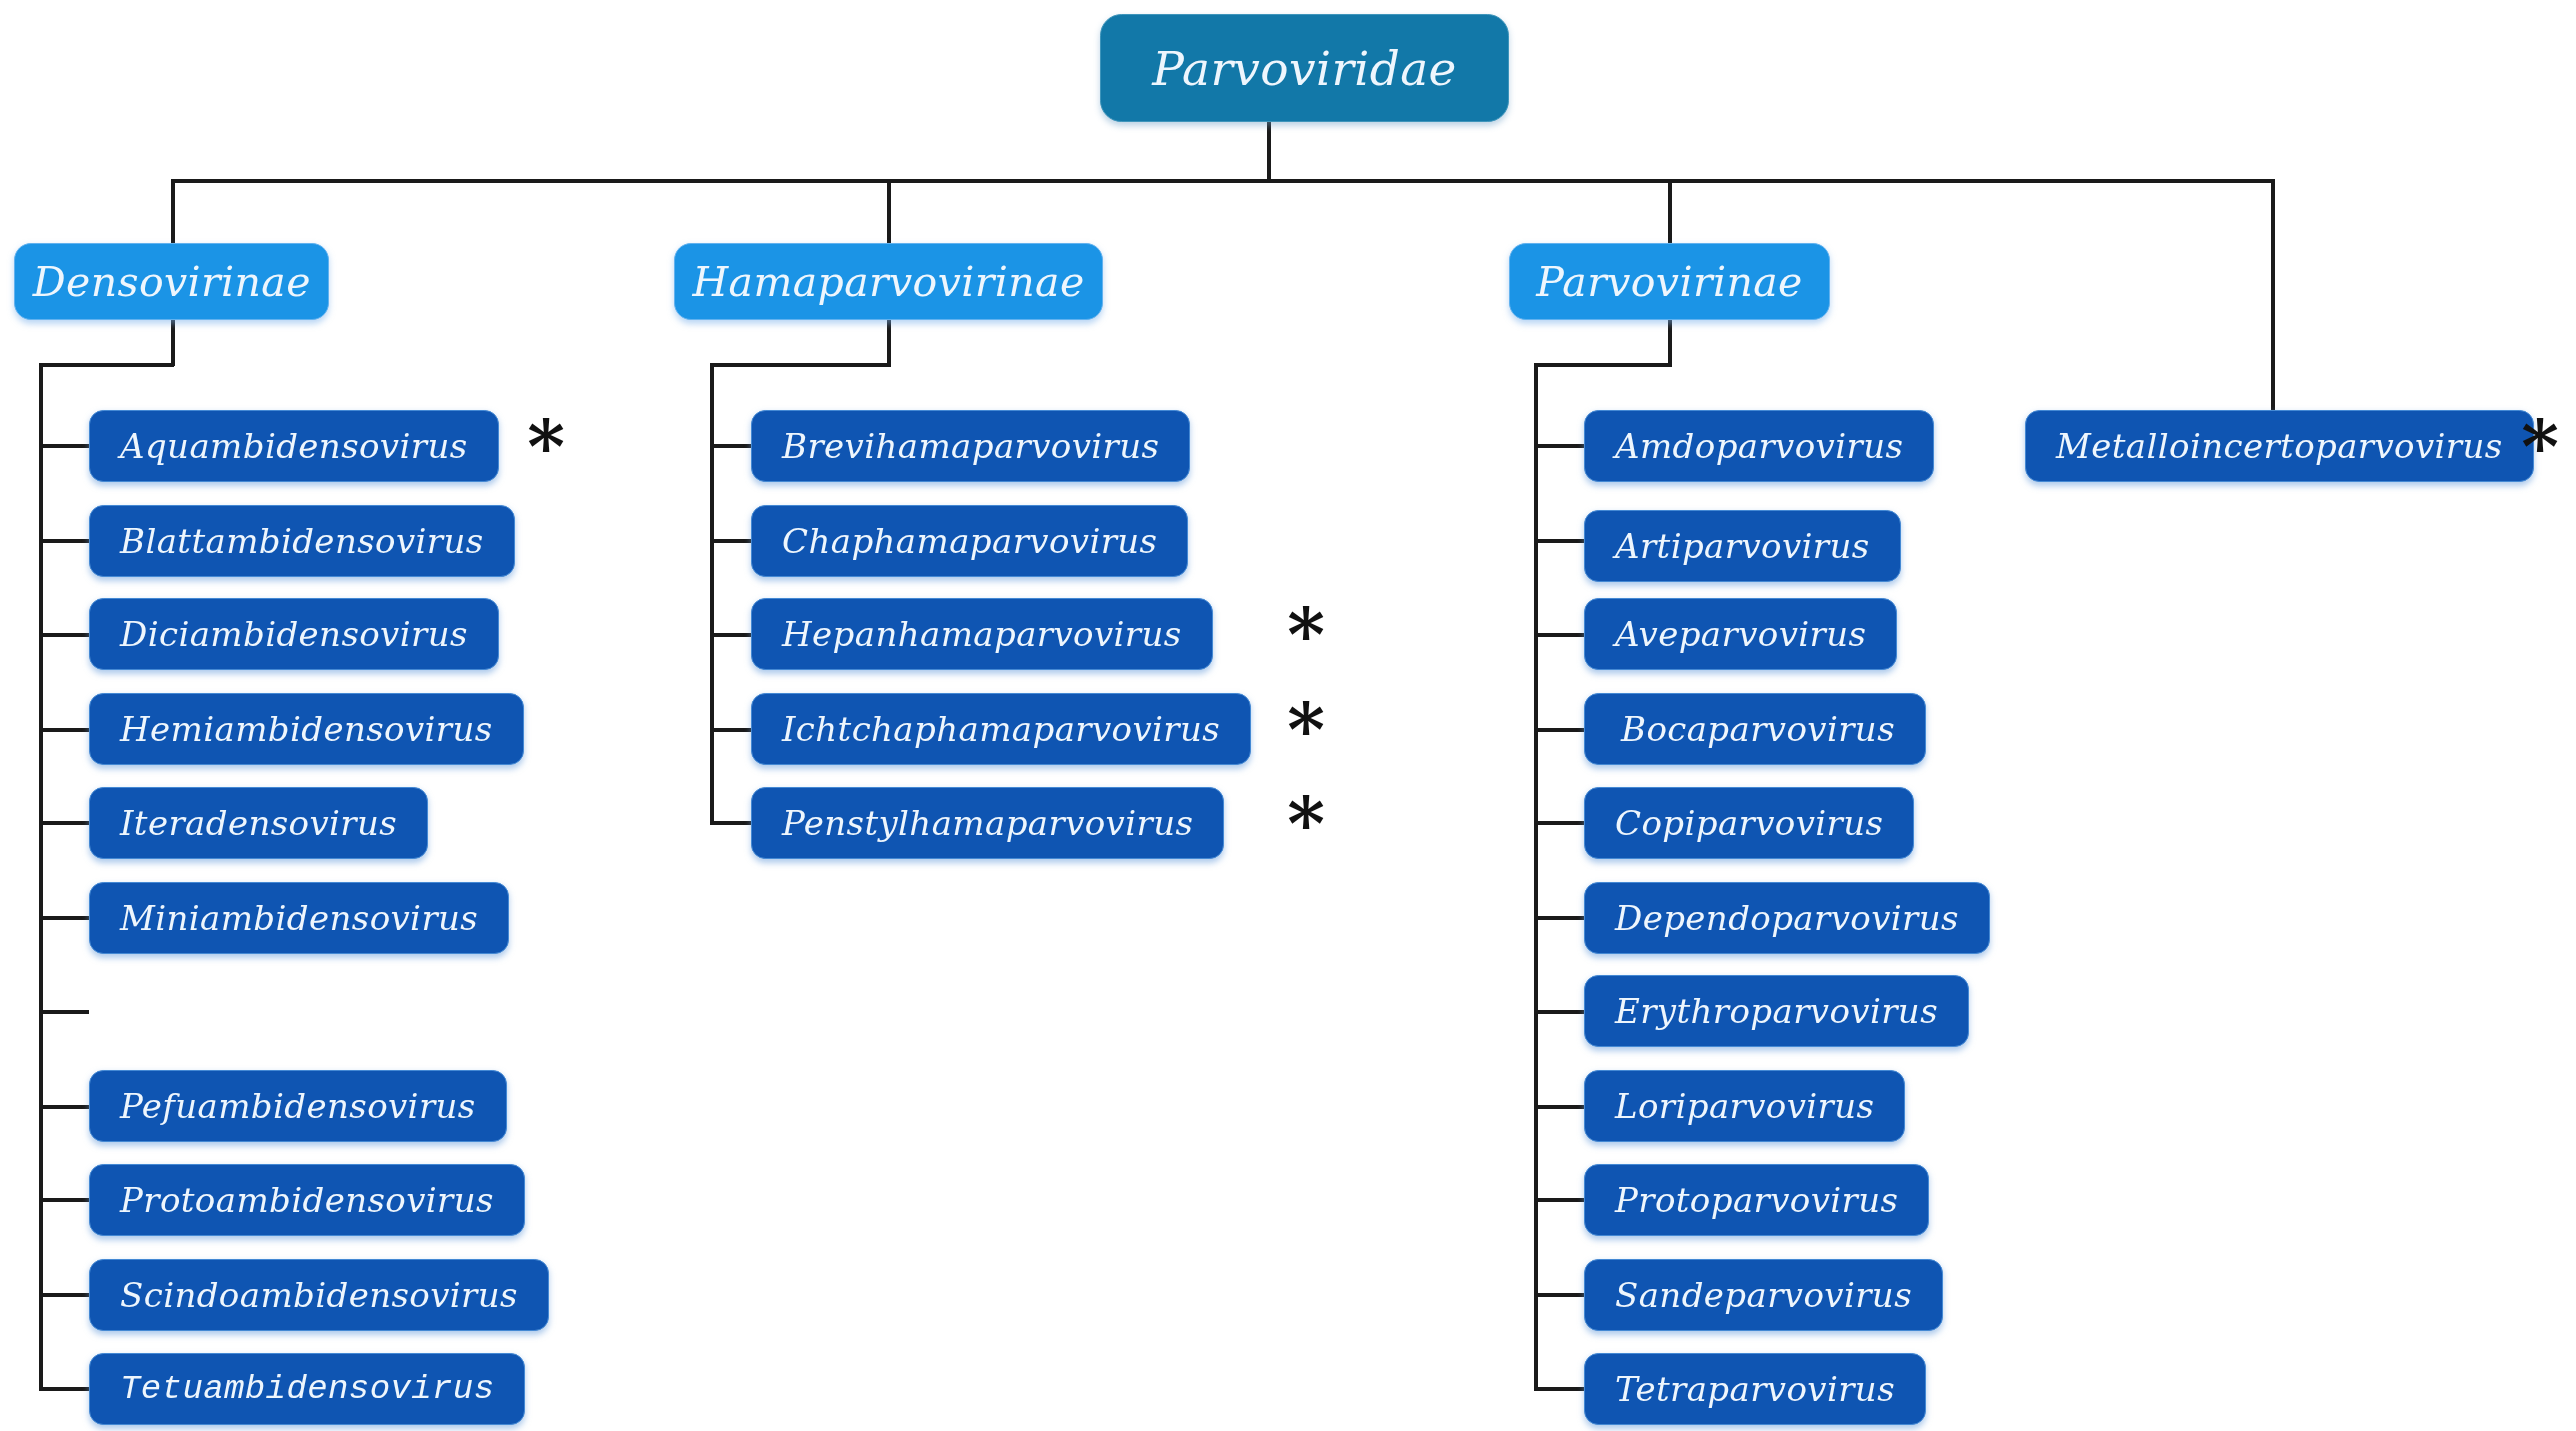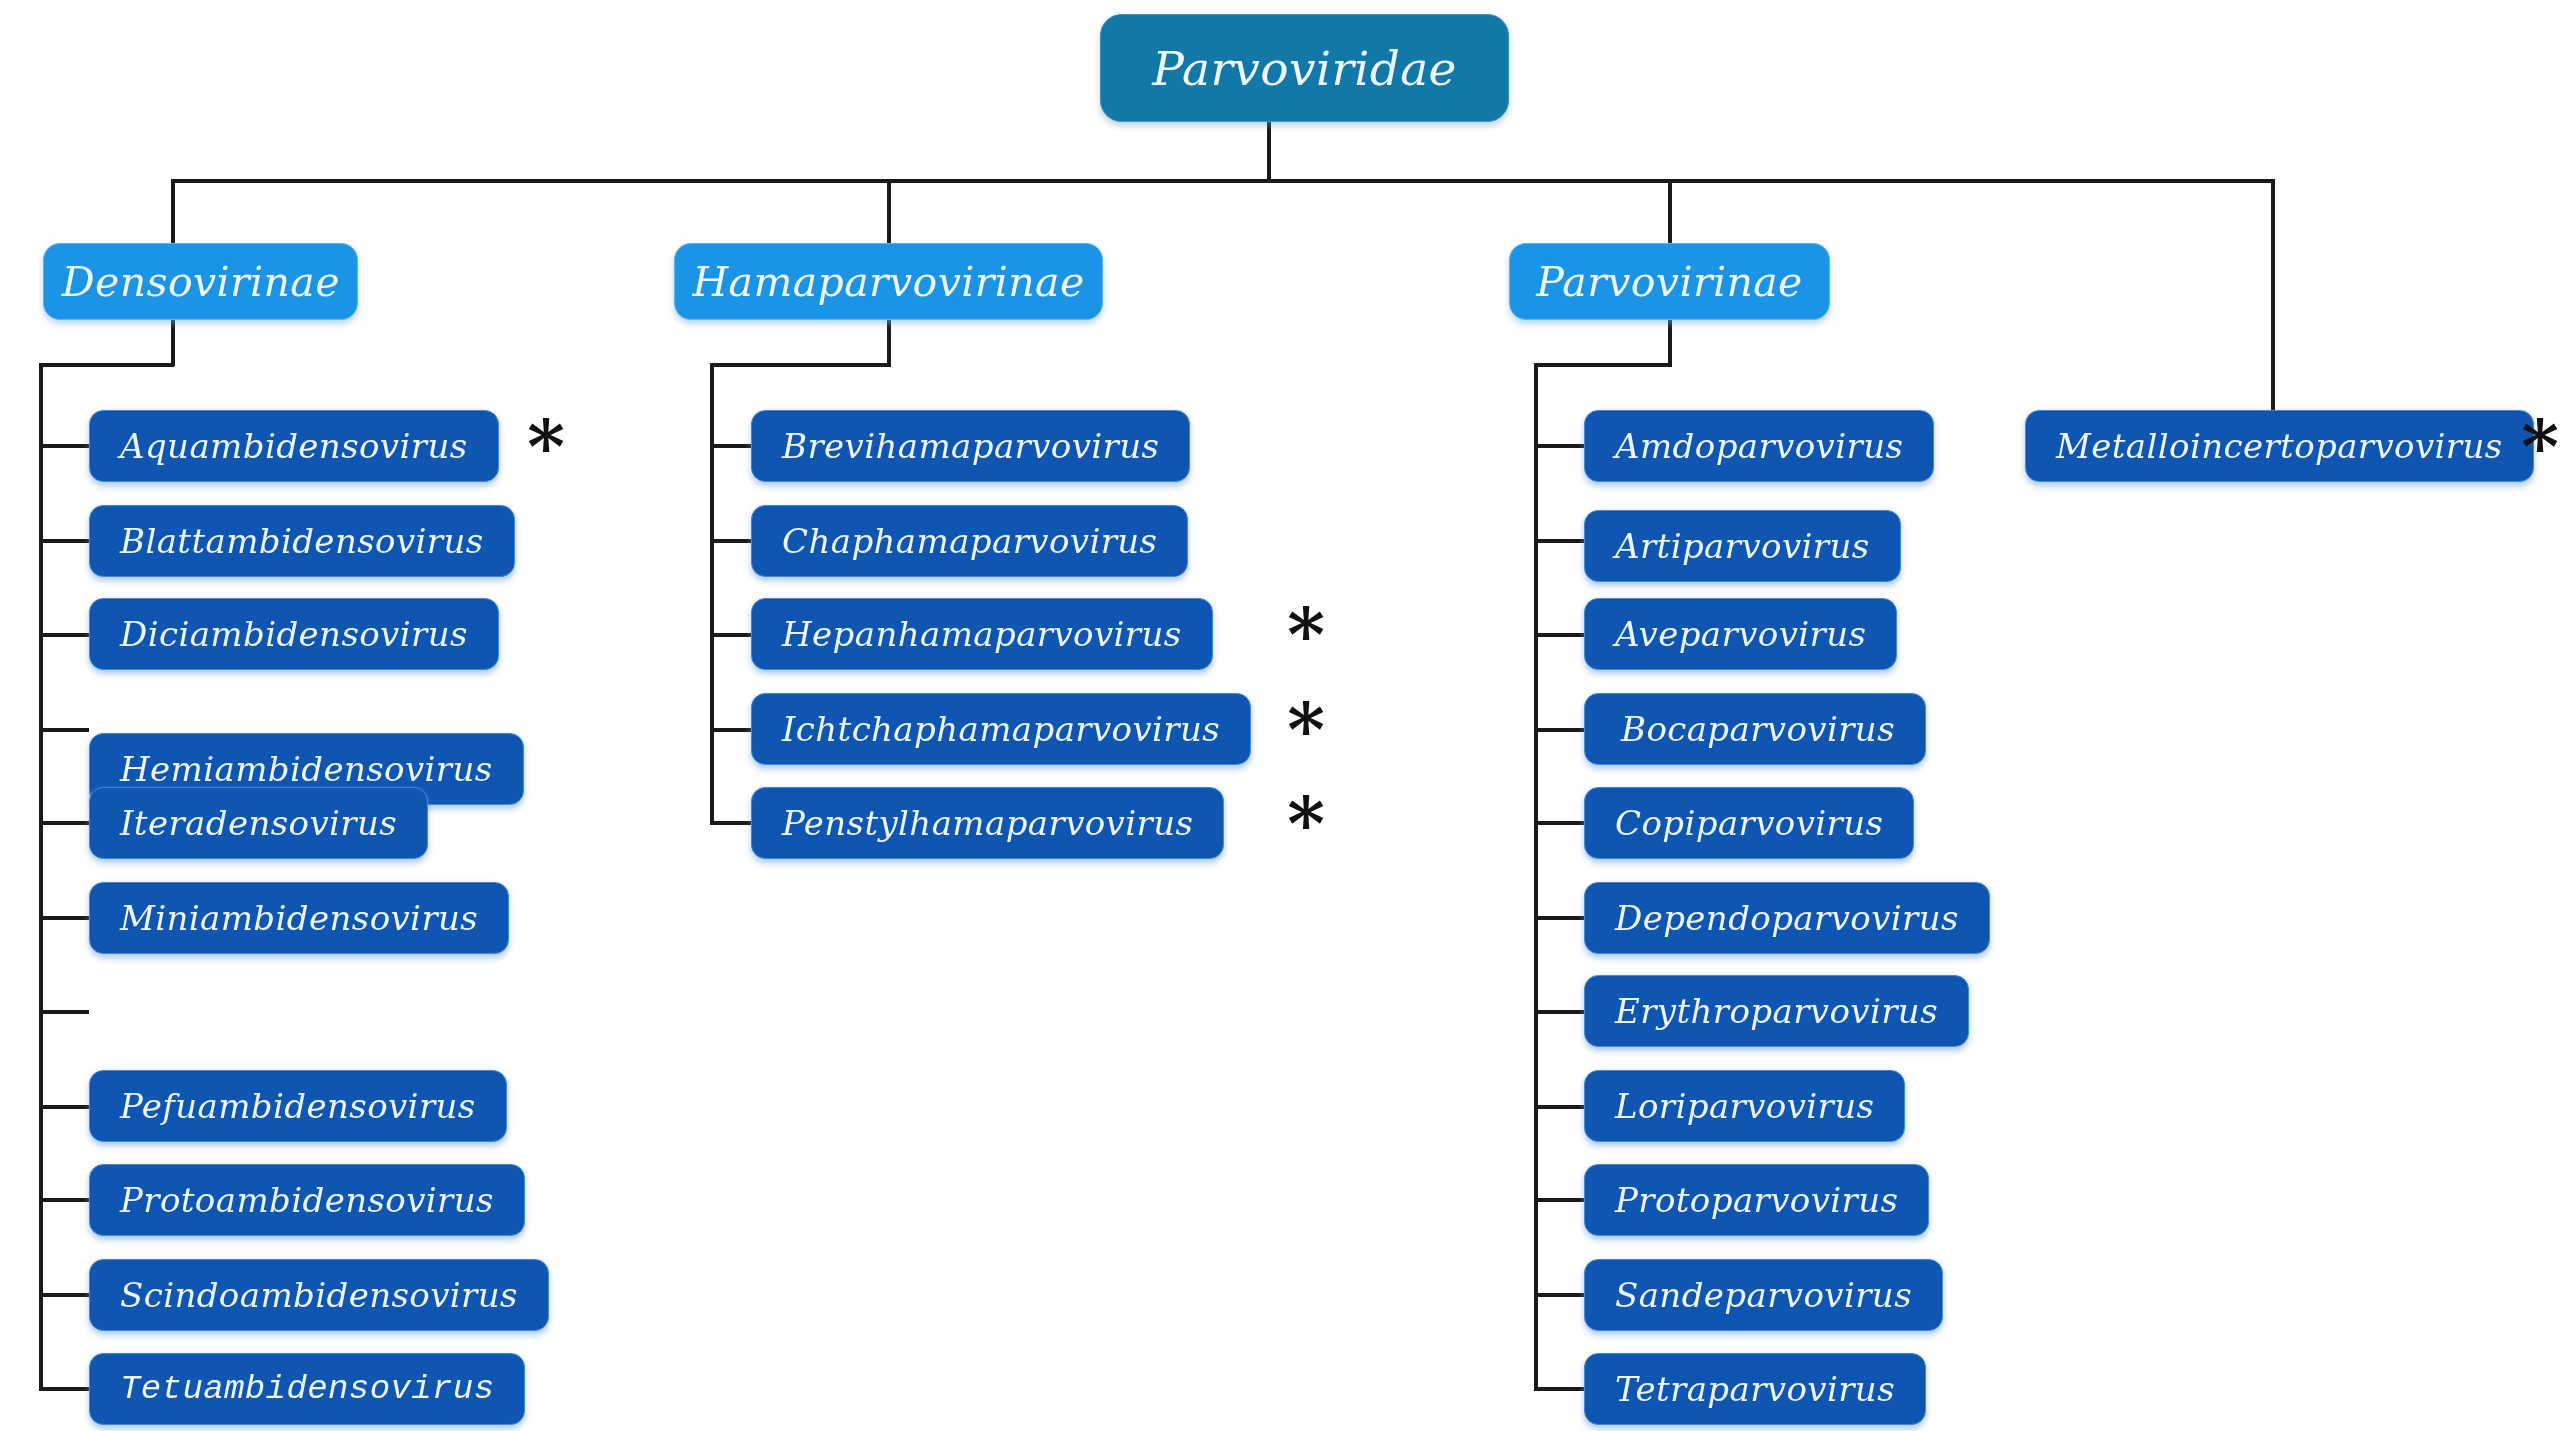--- a/index.html
+++ b/index.html
@@ -90,28 +90,28 @@
   <div class="line" style="left:1534px;top:821px;width:52px;height:3.6px;"></div>
   <div class="line" style="left:1534px;top:916px;width:52px;height:3.6px;"></div>
   <div class="line" style="left:1534px;top:1010px;width:52px;height:3.6px;"></div>
   <div class="line" style="left:1534px;top:1105px;width:52px;height:3.6px;"></div>
   <div class="line" style="left:1534px;top:1198px;width:52px;height:3.6px;"></div>
   <div class="line" style="left:1534px;top:1293px;width:52px;height:3.6px;"></div>
   <div class="line" style="left:1534px;top:1387px;width:52px;height:3.6px;"></div>
 
   <div class="box family" style="left:1064px;top:14.3px;width:409px;">Parvoviridae</div>
 
-  <div class="box subfam" style="left:14.3px;top:243px;width:315px;margin-left:29px;">Densovirinae</div>
+  <div class="box subfam" style="left:14.3px;top:243px;width:315px;">Densovirinae</div>
   <div class="box subfam" style="left:674px;top:243px;width:429px;">Hamaparvovirinae</div>
   <div class="box subfam" style="left:1509px;top:243px;width:321px;">Parvovirinae</div>
 
   <div class="box genus" style="left:89px;top:410px;">Aquambidensovirus</div>
   <div class="box genus" style="left:89px;top:505px;">Blattambidensovirus</div>
   <div class="box genus" style="left:89px;top:598px;">Diciambidensovirus</div>
-  <div class="box genus" style="left:89px;top:693px;margin-top:40px;">Hemiambidensovirus</div>
+  <div class="box genus" style="left:89px;top:693px;">Hemiambidensovirus</div>
   <div class="box genus" style="left:89px;top:787px;">Iteradensovirus</div>
   <div class="box genus" style="left:89px;top:882px;">Miniambidensovirus</div>
   <div class="box genus" style="left:89px;top:1070px;">Pefuambidensovirus</div>
   <div class="box genus" style="left:89px;top:1164px;">Protoambidensovirus</div>
   <div class="box genus" style="left:89px;top:1259px;">Scindoambidensovirus</div>
   <div class="box genus" style="left:89px;top:1353px;font-family:Liberation Mono, monospace;">Tetuambidensovirus</div>
 
   <div class="box genus" style="left:751px;top:410px;">Brevihamaparvovirus</div>
   <div class="box genus" style="left:751px;top:505px;">Chaphamaparvovirus</div>
   <div class="box genus" style="left:751px;top:598px;">Hepanhamaparvovirus</div>

